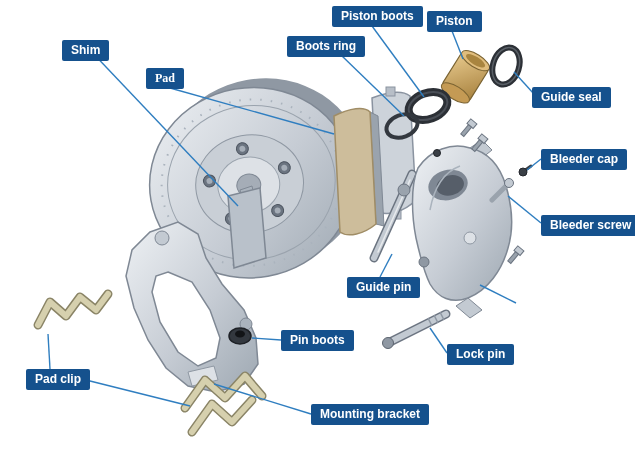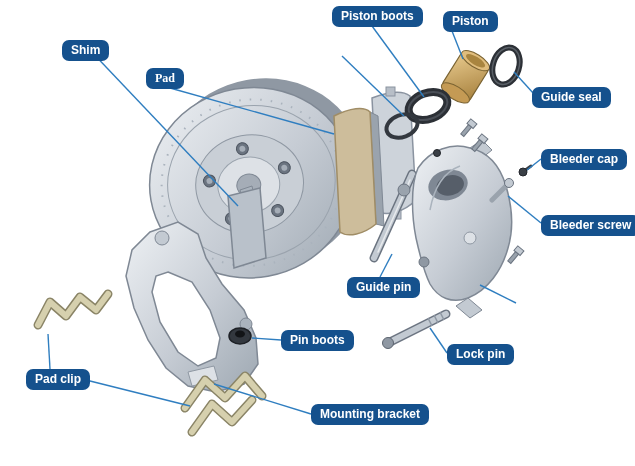--- a/index.html
+++ b/index.html
@@ -12,21 +12,21 @@
   }
   .artwork{position:absolute;left:0;top:0;}
   .lbl{
     position:absolute;
     background:var(--label-bg,#15518d);
     color:var(--label-text,#ffffff);
     font-size:12px;
     font-weight:bold;
     line-height:14px;
     padding:3px 9px 4px 9px;
-    border-radius:7px;
+    border-radius:2px;
     white-space:nowrap;
   }
 </style>
 </head>
 <body>
 
 <div class="stage">
 
   <svg class="artwork" width="635" height="466" viewBox="0 0 635 466">
     <defs>
@@ -201,21 +201,22 @@
       <line x1="447" y1="353" x2="430" y2="328"></line>
       <line x1="50" y1="369" x2="48" y2="334"></line>
       <line x1="86" y1="380" x2="190" y2="406"></line>
       <line x1="311" y1="414" x2="214" y2="384"></line>
     </g>
   </svg>
 
   <div class="lbl" style="left:62px;  top:28px;margin-top:12px;">Shim</div>
   <div class="lbl" style="left:146px; top:68px;font-family:Liberation Serif, serif;">Pad</div>
   <div class="lbl" style="left:332px; top:6px;">Piston boots</div>
-  <div class="lbl" style="left:443px; top:11px;">Piston</div>
+  <div class="lbl" style="left:427px; top:11px;">Piston</div>
+  <div class="lbl" style="left:287px; top:36px;">Boots ring</div>
   <div class="lbl" style="left:532px; top:87px;">Guide seal</div>
   <div class="lbl" style="left:541px; top:149px;">Bleeder cap</div>
   <div class="lbl" style="left:541px; top:215px;">Bleeder screw</div>
   <div class="lbl" style="left:347px; top:277px;">Guide pin</div>
   <div class="lbl" style="left:281px; top:330px;">Pin boots</div>
   <div class="lbl" style="left:447px; top:344px;">Lock pin</div>
   <div class="lbl" style="left:26px;  top:369px;">Pad clip</div>
   <div class="lbl" style="left:311px; top:404px;">Mounting bracket</div>
 
 </div>

